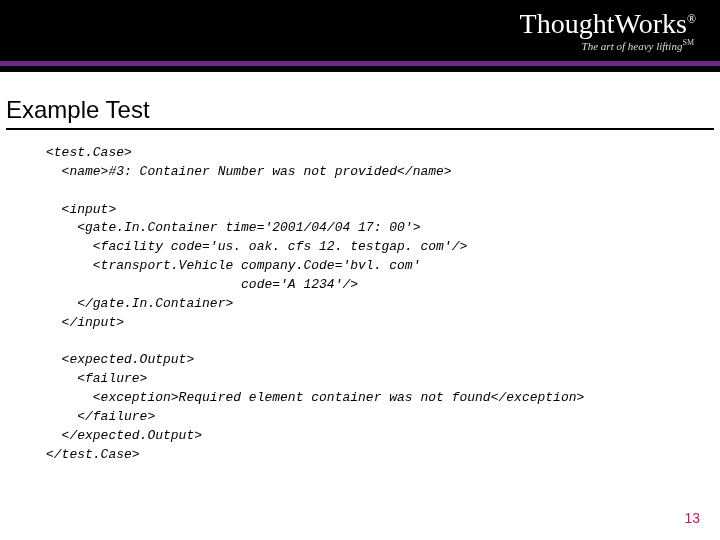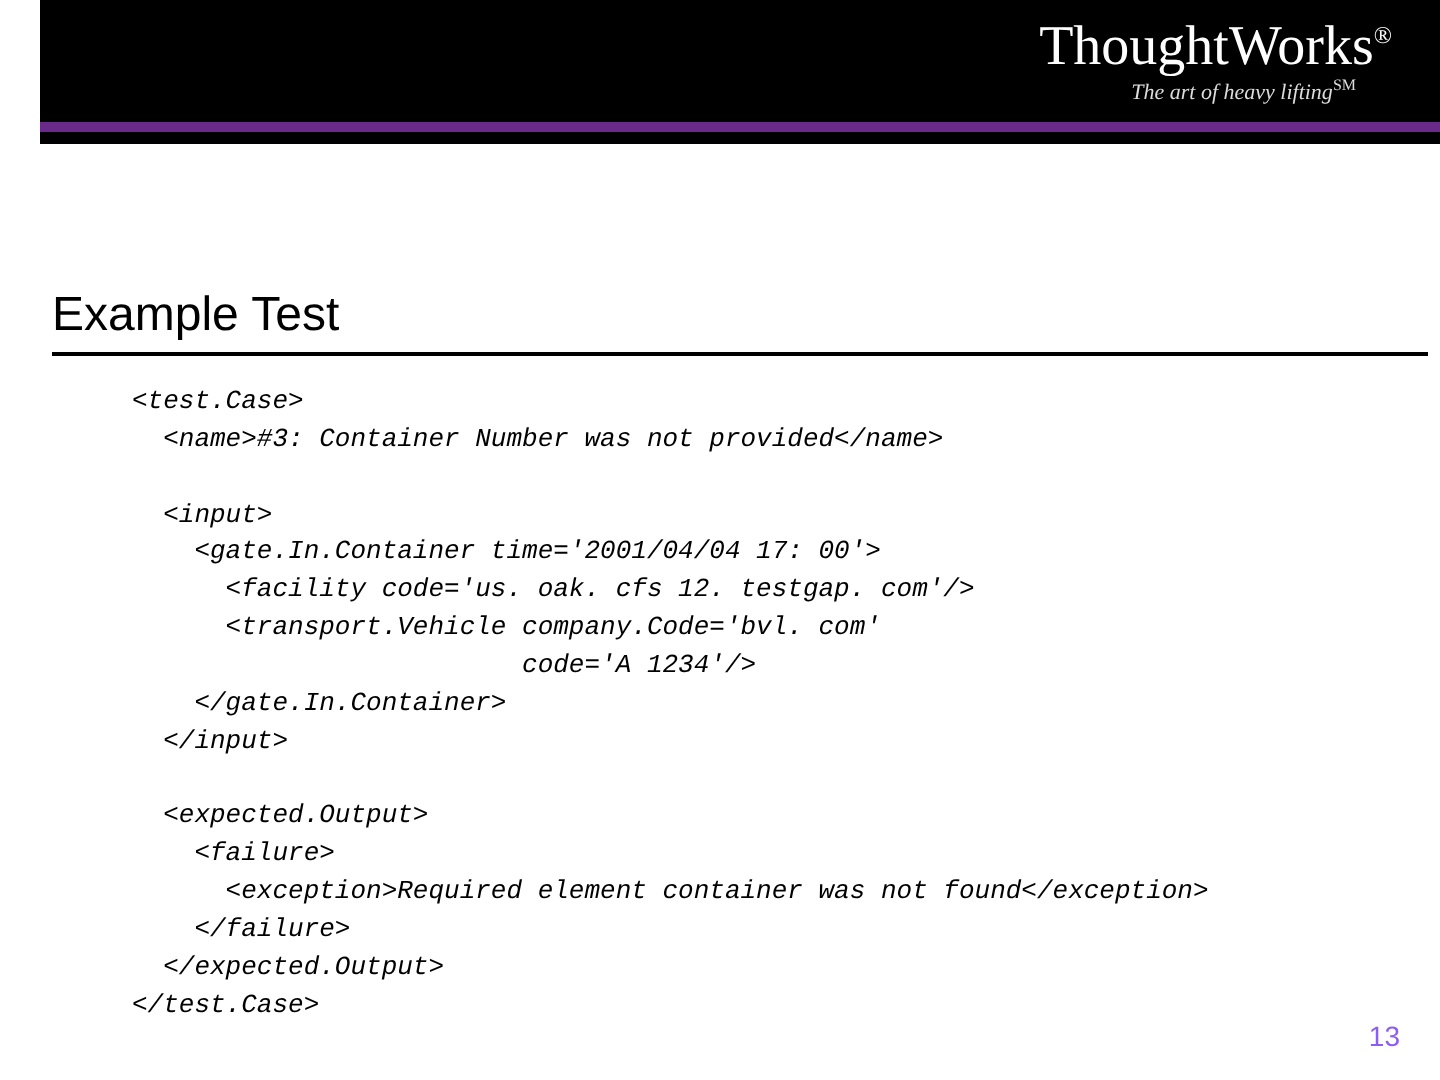--- a/index.html
+++ b/index.html
@@ -1,17 +1,17 @@
 <!DOCTYPE html>
 <html><head>
 <meta charset="utf-8">
 <style>
   * { margin: 0; padding: 0; box-sizing: border-box; }
   html, body { width: 720px; height: 540px; background: #fff; font-family: Arial, Helvetica, sans-serif; }
-  .slide { width: 720px; height: 540px; position: relative; padding-left: 20px; }
+  .slide { width: 720px; height: 540px; position: relative; }
 
   
   .header-bar {
     width: 100%;
     height: 72px;
     background: #000;
     position: relative;
   }
   .logo-wrap {
     position: absolute;
@@ -29,21 +29,21 @@
   .logo-text .reg {
     font-size: 12px;
     vertical-align: super;
   }
   .logo-tag {
     font-family: Georgia, 'Times New Roman', serif;
     font-size: 11px;
     font-style: italic;
     color: #ddd;
     margin-top: -2px;
-    margin-right: 18px;
+    margin-right: 2px;
   }
   .logo-tag .sm {
     font-size: 8px;
     vertical-align: super;
     font-style: normal;
   }
   .purple-rule {
     position: absolute;
     left: 0; right: 0;
     bottom: 6px;
@@ -53,21 +53,20 @@
 
   
   .title-block {
     padding: 24px 6px 0 6px;
   }
   .title-text {
     font-size: 24px;
     color: #000;
     font-weight: normal;
     padding-bottom: 2px;
-    margin-top: 48px;
   }
   .title-rule-outer {
     height: 2px;
     background: #000;
     margin-top: 2px;
   }
 
   
   .code-block {
     font-family: 'Courier New', Courier, monospace;
@@ -78,21 +77,21 @@
     padding: 14px 0 0 46px;
     font-style: italic;
   }
 
   
   .page-num {
     position: absolute;
     right: 20px;
     bottom: 14px;
     font-size: 14px;
-    color: #8b5cf6;
+    color: #be185d;
   }
 </style>
 </head>
 <body>
 
 <div class="slide">
 
   <div class="header-bar">
     <div class="logo-wrap">
       <div class="logo-text">

